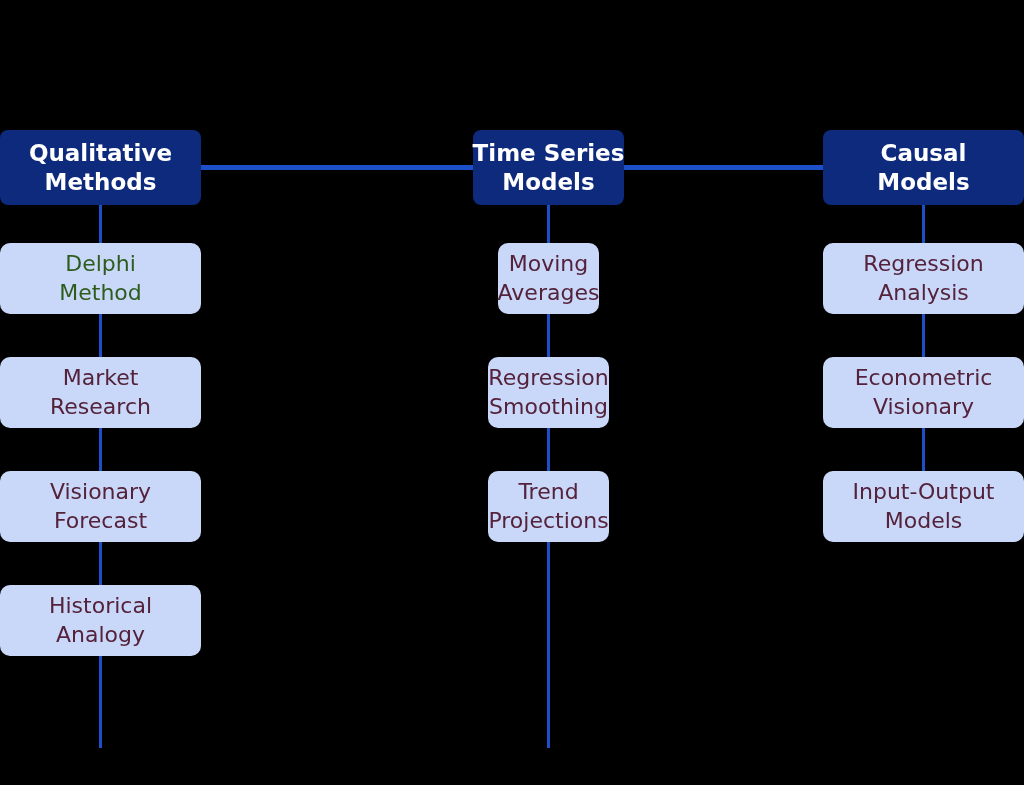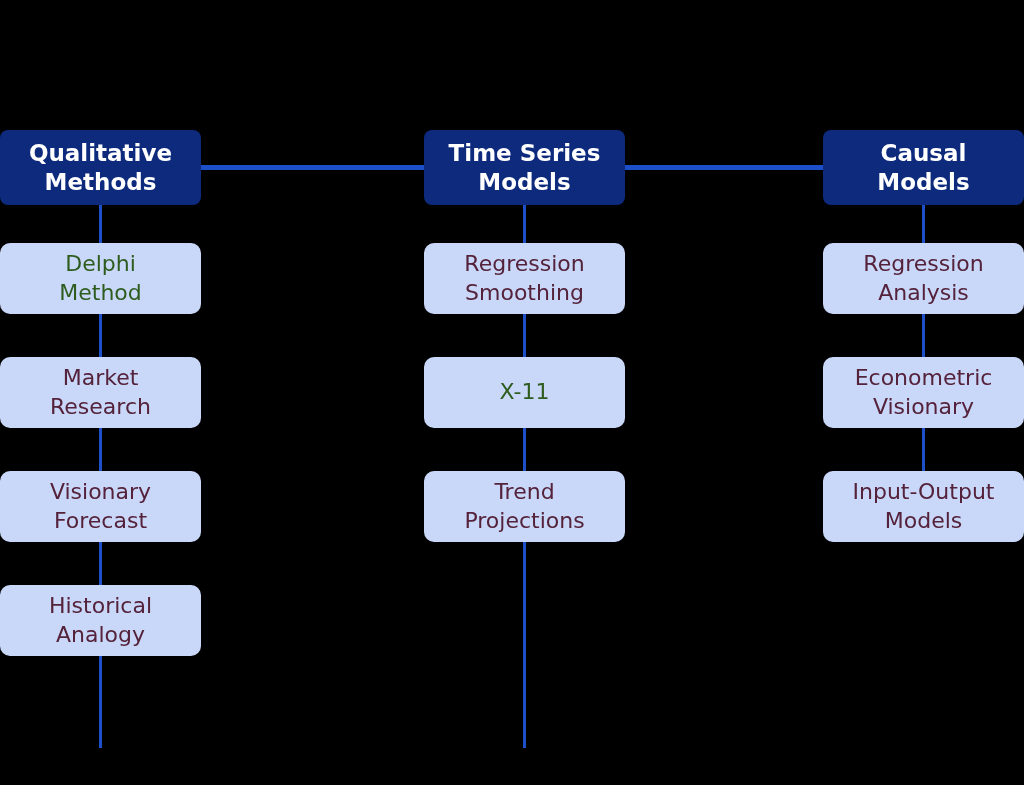--- a/index.html
+++ b/index.html
@@ -24,21 +24,21 @@
   }
   .column {
     position: absolute;
     top: 130px;
     width: 201px;
     display: flex;
     flex-direction: column;
     align-items: stretch;
   }
   .col-0 { left: 0px; }
-  .col-1 { left: 424px; }
+  .col-1 { left: 448px; align-items: center; }
   .col-2 { left: 823px; }
   
   .vline {
     position: absolute;
     left: calc(50% - 1.5px);
     top: 37px;
     width: 3px;
     background: var(--connector, #1d4fc9);
     z-index: 0;
   }
@@ -110,25 +110,26 @@
     </div>
   </div>
 
   <div class="column col-1">
     <div class="vline tall"></div>
     <div class="box header-box">
       <span class="label">Time Series
 Models</span>
     </div>
     <div class="box item-box">
+      <span class="label" style="color: rgb(84, 34, 58);">Moving
+Averages</span>
+    </div>
+    <div class="box item-box">
       <span class="label" style="color: rgb(84, 34, 58);">Regression
 Smoothing</span>
-    </div>
-    <div class="box item-box">
-      <span class="label" style="color: rgb(45, 92, 30);">X-11</span>
     </div>
     <div class="box item-box">
       <span class="label" style="color: rgb(84, 34, 58);">Trend
 Projections</span>
     </div>
   </div>
 
   <div class="column col-2">
     <div class="vline short"></div>
     <div class="box header-box">

